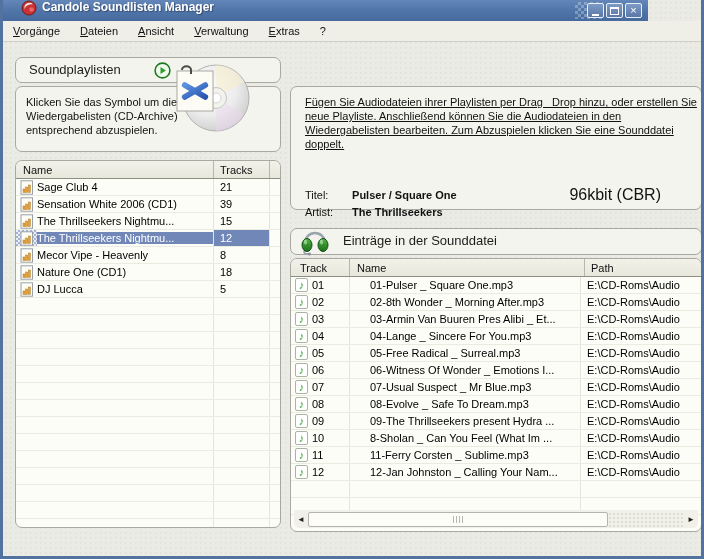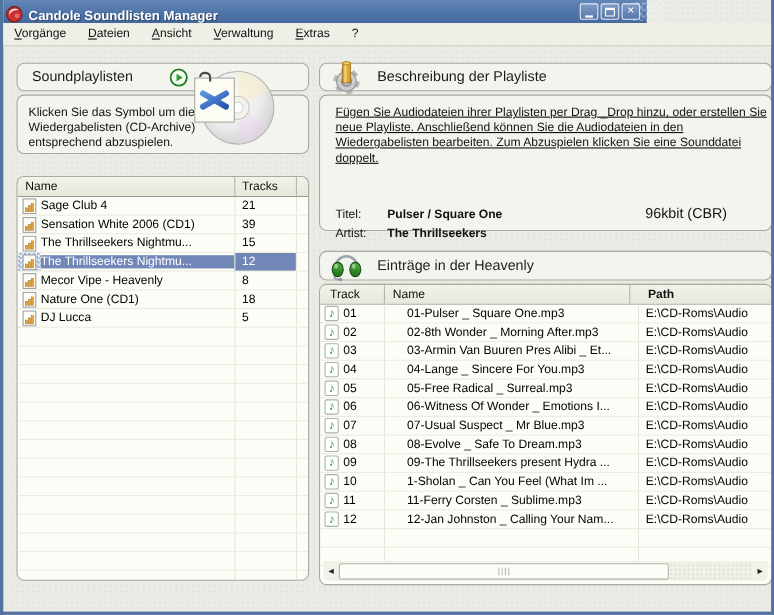--- a/index.html
+++ b/index.html
@@ -7,23 +7,23 @@
   .window {
     position: relative; width: 704px; height: 559px;
     background-color:#ebebe6;
     background-image: radial-gradient(#e2e2db 1px, transparent 1px);
     background-size: 5px 5px;
     border-left: 3px solid #52729f; border-right: 3px solid #52729f; border-bottom: 3px solid #52729f;
     overflow: hidden;
   }
   
   .titlebar {
-    position: absolute; left: -3px; top: 0; width: 588px; height: 21px;
+    position: absolute; left: -3px; top: 0; width: 648px; height: 21px;
     background: linear-gradient(180deg,#6486b8 0%, #4f74a8 55%, #466a9e 100%);
-    display: flex; align-items: flex-end; padding: 0 5px; color: #fff;
+    display: flex; align-items: flex-start; padding: 0 21px; color: #fff;
   }
   .app-icon { width: 16px; height: 16px; margin-right: 5px; flex: 0 0 auto; }
   .tb-title { font-size: 12px; font-weight: bold; text-shadow: 1px 1px 1px rgba(0,0,0,.35); white-space: nowrap; }
   .tb-pattern {
     position: absolute; left: 575px; top: 2px; width: 28px; height: 17px;
     background: repeating-conic-gradient(rgba(255,255,255,.28) 0% 25%, transparent 25% 50%);
     background-size: 6px 6px;
   }
   .win-buttons { position: absolute; right: 6px; top: 3px; display: flex; gap: 2px; }
   .win-btn {
@@ -42,36 +42,36 @@
   }
   .menu-item { padding: 3px 10px; white-space: nowrap; }
   
   .panel { position: absolute; background: #f4f4ee; border: 1px solid #a9a9a1; border-radius: 7px; }
   .panel-title { font-size: 13px; color: #1c1c1c; line-height: 24px; white-space: nowrap; }
   
   .lp-header { left: 12px; top: 57px; width: 266px; height: 26px; }
   .lp-header .panel-title { padding-left: 13px; }
   .play-btn { position: absolute; left: 138px; top: 4px; width: 17px; height: 17px; }
   .cd-icon { position: absolute; left: 167px; top: 58px; width: 80px; height: 82px; z-index: 6; }
-  .lp-hint { left: 12px; top: 86px; width: 266px; height: 54px; }
+  .lp-hint { left: 12px; top: 86px; width: 266px; height: 66px; }
   .lp-hint .hint-text { position:absolute; left: 10px; top: 8px; width: 168px; font-size: 11px; line-height: 14px; color:#111; }
   .lp-list { left: 12px; top: 160px; width: 266px; height: 368px; background: #fdfdf7; overflow: hidden; }
   
   .rp-h1 { left: 287px; top: 57px; width: 412px; height: 26px; }
   .rp-h2 { left: 287px; top: 228px; width: 412px; height: 27px; }
   .rp-h1 .panel-title, .rp-h2 .panel-title { padding-left: 52px; }
   .hdr-icon { position: absolute; left: 8px; top: -4px; width: 32px; height: 33px; }
   .rp-body { left: 287px; top: 86px; width: 412px; height: 124px; }
   .desc-text { position: absolute; left: 14px; top: 8px; width: 392px; font-size: 11px; line-height: 14px; color:#111;text-decoration:underline; }
   .meta-row { position: absolute; left: 14px; font-size: 11px; color:#111; white-space: nowrap; margin-top: 20px; }
   .meta-row.titel { top: 82px; }
   .meta-row.artist { top: 99px; }
   .meta-label { display: inline-block; width: 44px; }
   .meta-value { font-weight: bold; }
-  .bitrate { position: absolute; right: 40px; top: 99px; font-size: 13px; color:#111;text-align:right; }
+  .bitrate { position: absolute; right: 40px; top: 99px; font-size: 16px; color:#111;text-align:right; }
   .rp-table { left: 287px; top: 258px; width: 412px; height: 274px; background: #fdfdf7; overflow: hidden; }
   
   .thead {
     display: flex; height: 18px; align-items: center;
     background: linear-gradient(#f2f2ea,#e7e7db);
     border-bottom: 1px solid #8e8e85; font-size: 11px; color:#111;
     border-radius: 6px 6px 0 0;
   }
   .lrow, .rrow {
     display: flex; height: 17px; align-items: center;
@@ -87,21 +87,21 @@
   .c-tracks { width: 56px; align-self: stretch; display: flex; align-items: center; border-left: 1px solid #e4e4da; padding-left: 6px; }
   .c-spare { width: 11px; align-self: stretch; border-left: 1px solid #e4e4da; }
   .lrow.selected .c-name, .lrow.selected .c-tracks { background: #7187b7; color: #fff; }
   .lrow.selected .icon-cell {
     background: repeating-conic-gradient(#a3b2d3 0% 25%, #eef1f8 25% 50%);
     background-size: 4px 4px;
   }
   
   .th-track { width: 58px; padding-left: 9px; }
   .th-rname { flex: 1; align-self: stretch; display:flex; align-items:center; border-left: 1px solid #b6b6ac; padding-left: 7px; }
-  .th-path { width: 129px; align-self: stretch; display:flex; align-items:center; border-left: 1px solid #b6b6ac; padding-left: 16px; font-weight: bold; }
+  .th-path { width: 117px; align-self: stretch; display:flex; align-items:center; border-left: 1px solid #b6b6ac; padding-left: 6px; }
   .c-track { width: 37px; }
   .c-rname { flex: 1; align-self: stretch; display: flex; align-items: center; border-left: 1px solid #e4e4da; padding-left: 20px; overflow: hidden; white-space: nowrap; }
   .c-path { width: 121px; align-self: stretch; display: flex; align-items: center; border-left: 1px solid #e4e4da; padding-left: 6px; overflow: hidden; white-space: nowrap; text-align: center; }
   .note-icon {
     width: 13px; height: 14px; background: #fff; border: 1px solid #aab4a4; border-radius: 2px;
     color: #37a037; font-size: 11px; line-height: 12px; text-align: center; font-weight: bold;
   }
   
   .hscroll {
     position: absolute; left: 3px; right: 3px; bottom: 3px; height: 18px;
@@ -376,33 +376,20 @@
   </div>
         <div class="lrow empty">
     <span class="icon-cell"></span>
     <span class="cell c-name"></span>
     <span class="cell c-tracks"></span>
     <span class="c-spare"></span>
   </div>
       </div>
   </div>
 
-  <div class="panel rp-h1">
-    <span class="hdr-icon">
-      <svg viewBox="0 0 32 33" width="32" height="33">
-        <circle cx="16" cy="20" r="9" fill="none" stroke="#b8b8b8" stroke-width="6" stroke-dasharray="4.7 4.7"></circle>
-        <circle cx="16" cy="20" r="9" fill="#cdcdcd" stroke="#8e8e8e" stroke-width="1"></circle>
-        <circle cx="16" cy="20" r="4.5" fill="#b0b0b0" stroke="#888888" stroke-width="1"></circle>
-        <rect x="12.5" y="3" width="7" height="18" fill="#e0a83c" stroke="#a87820" stroke-width="1"></rect>
-        <rect x="14" y="3" width="2" height="18" fill="#f4d078"></rect>
-        <ellipse cx="16" cy="3.5" rx="3.5" ry="1.6" fill="#f0c868" stroke="#a87820" stroke-width="0.8"></ellipse>
-      </svg>
-    </span>
-    <div class="panel-title">Beschreibung der Playliste</div>
-  </div>
 
   <div class="panel rp-body">
     <div class="desc-text">Fügen Sie Audiodateien ihrer Playlisten per Drag _Drop hinzu, oder erstellen Sie neue Playliste. Anschließend können Sie die Audiodateien in den Wiedergabelisten bearbeiten. Zum Abzuspielen klicken Sie eine Sounddatei doppelt.</div>
     <div class="meta-row titel">
       <span class="meta-label">Titel:</span>
       <span class="meta-value">Pulser / Square One</span>
     </div>
     <div class="meta-row artist">
       <span class="meta-label">Artist:</span>
       <span class="meta-value">The Thrillseekers</span>
@@ -421,21 +408,21 @@
         </defs>
         <path d="M6,18 A10,10 0 0 1 26,18" fill="none" stroke="#9aa4ae" stroke-width="2.4"></path>
         <path d="M7,24 q-4,3 0,5 l3,0" fill="none" stroke="#9aa4ae" stroke-width="1.8"></path>
         <circle cx="10.5" cy="29" r="1.6" fill="#8a949e"></circle>
         <ellipse cx="8" cy="20" rx="5" ry="6.5" fill="url(#cupgr)" stroke="#145014" stroke-width="1"></ellipse>
         <ellipse cx="24" cy="20" rx="5" ry="6.5" fill="url(#cupgr)" stroke="#145014" stroke-width="1"></ellipse>
         <ellipse cx="6.5" cy="17" rx="1.6" ry="2.4" fill="#a8dca0" opacity="0.8"></ellipse>
         <ellipse cx="22.5" cy="17" rx="1.6" ry="2.4" fill="#a8dca0" opacity="0.8"></ellipse>
       </svg>
     </span>
-    <div class="panel-title">Einträge in der Heavenly</div>
+    <div class="panel-title">Einträge in der Sounddatei</div>
   </div>
 
   <div class="panel rp-table">
     <div class="thead">
       <div class="th-track">Track</div>
       <div class="th-rname">Name</div>
       <div class="th-path">Path</div>
     </div>
     <div>
         <div class="rrow">
@@ -508,21 +495,21 @@
     </span>
     <span class="cell c-track">09</span>
     <span class="c-rname">09-The Thrillseekers present Hydra ...</span>
     <span class="c-path">E:\CD-Roms\Audio</span>
   </div>
         <div class="rrow">
     <span class="icon-cell">
       <span class="note-icon"><span class="note-glyph">♪</span></span>
     </span>
     <span class="cell c-track">10</span>
-    <span class="c-rname">1-Sholan _ Can You Feel (What Im ...</span>
+    <span class="c-rname">8-Sholan _ Can You Feel (What Im ...</span>
     <span class="c-path">E:\CD-Roms\Audio</span>
   </div>
         <div class="rrow">
     <span class="icon-cell">
       <span class="note-icon"><span class="note-glyph">♪</span></span>
     </span>
     <span class="cell c-track">11</span>
     <span class="c-rname">11-Ferry Corsten _ Sublime.mp3</span>
     <span class="c-path">E:\CD-Roms\Audio</span>
   </div>

